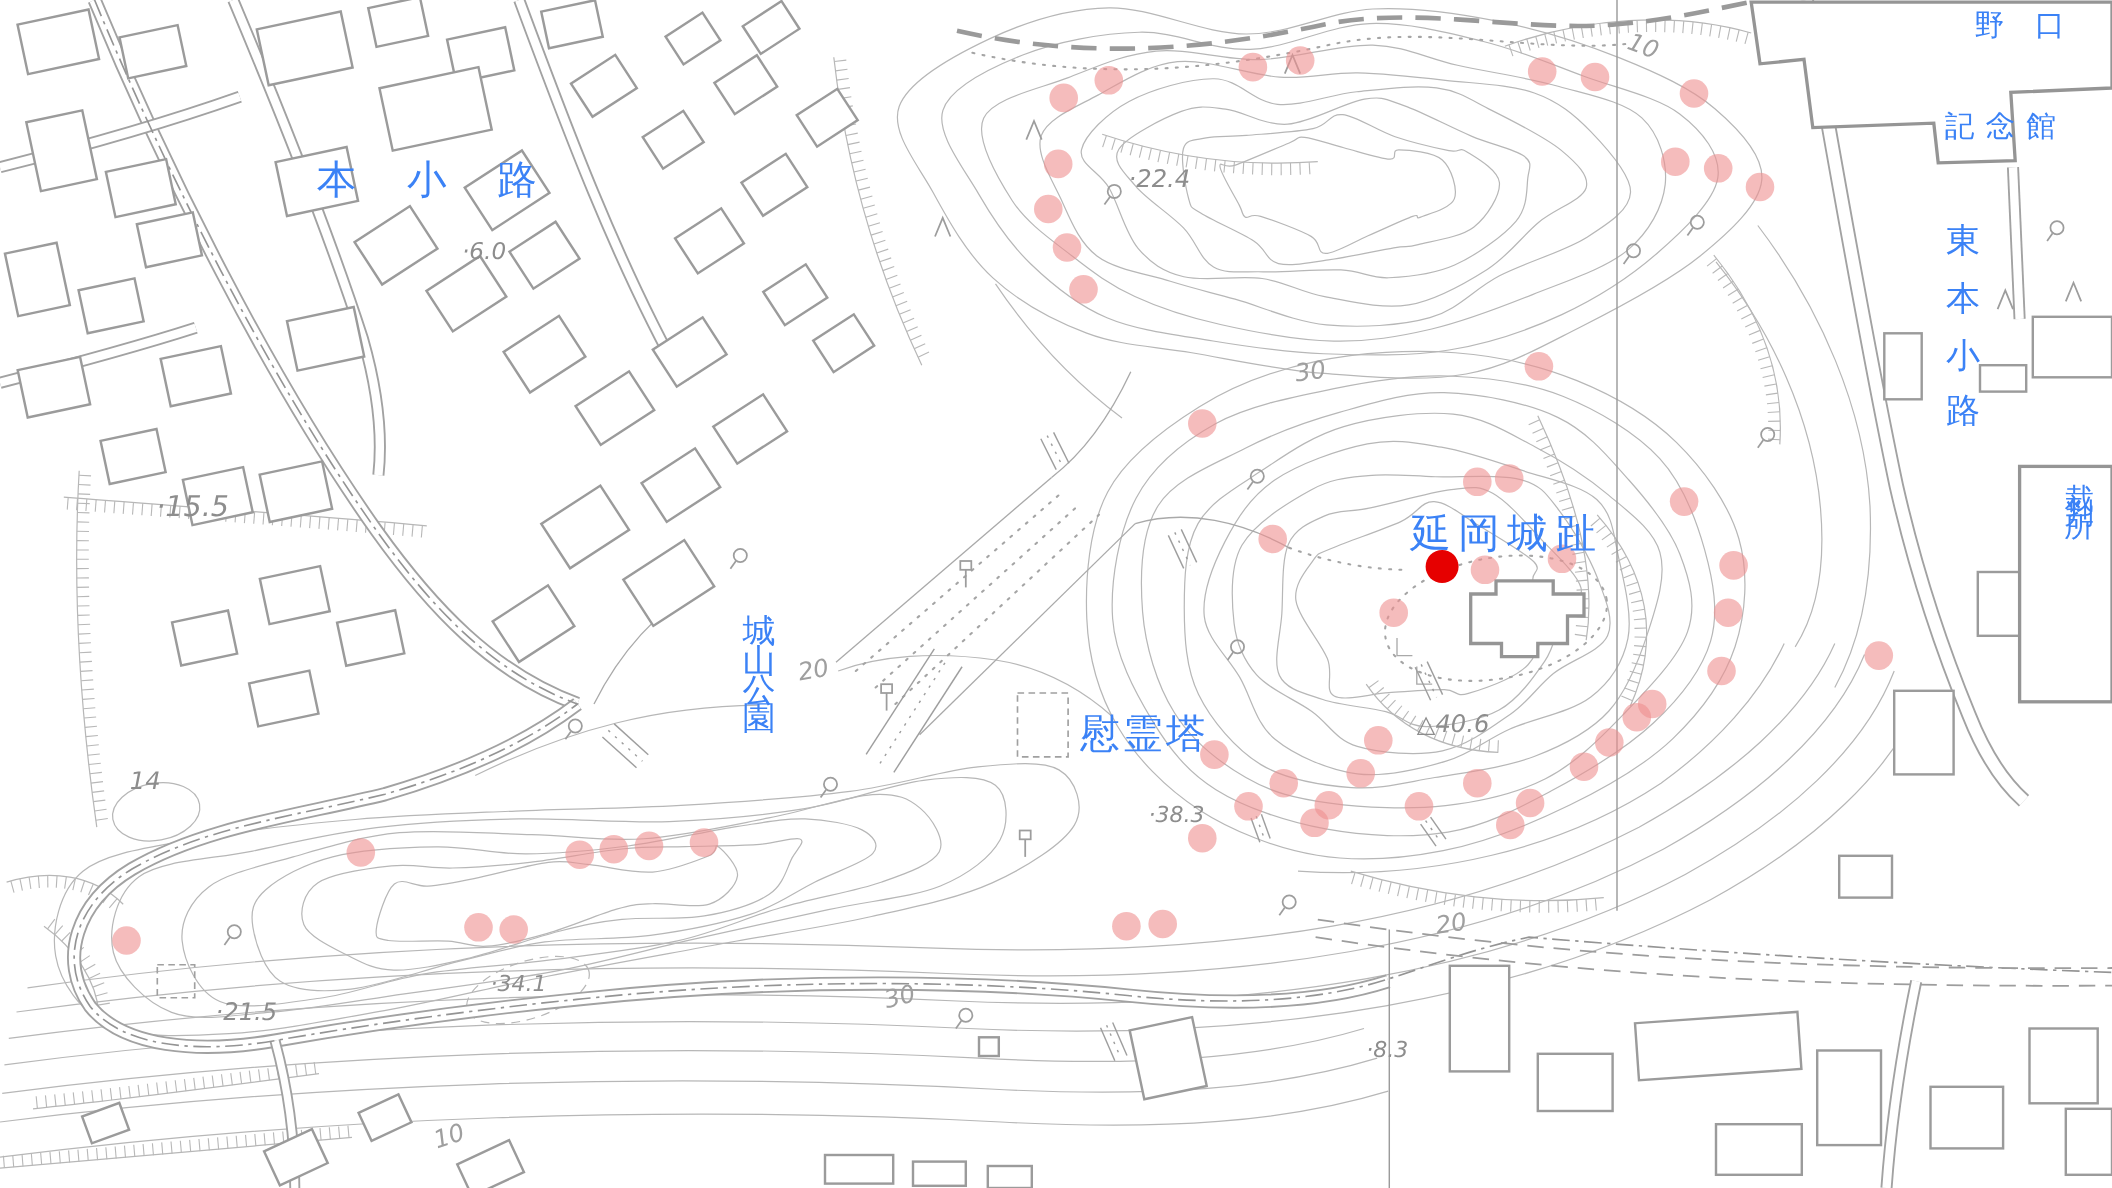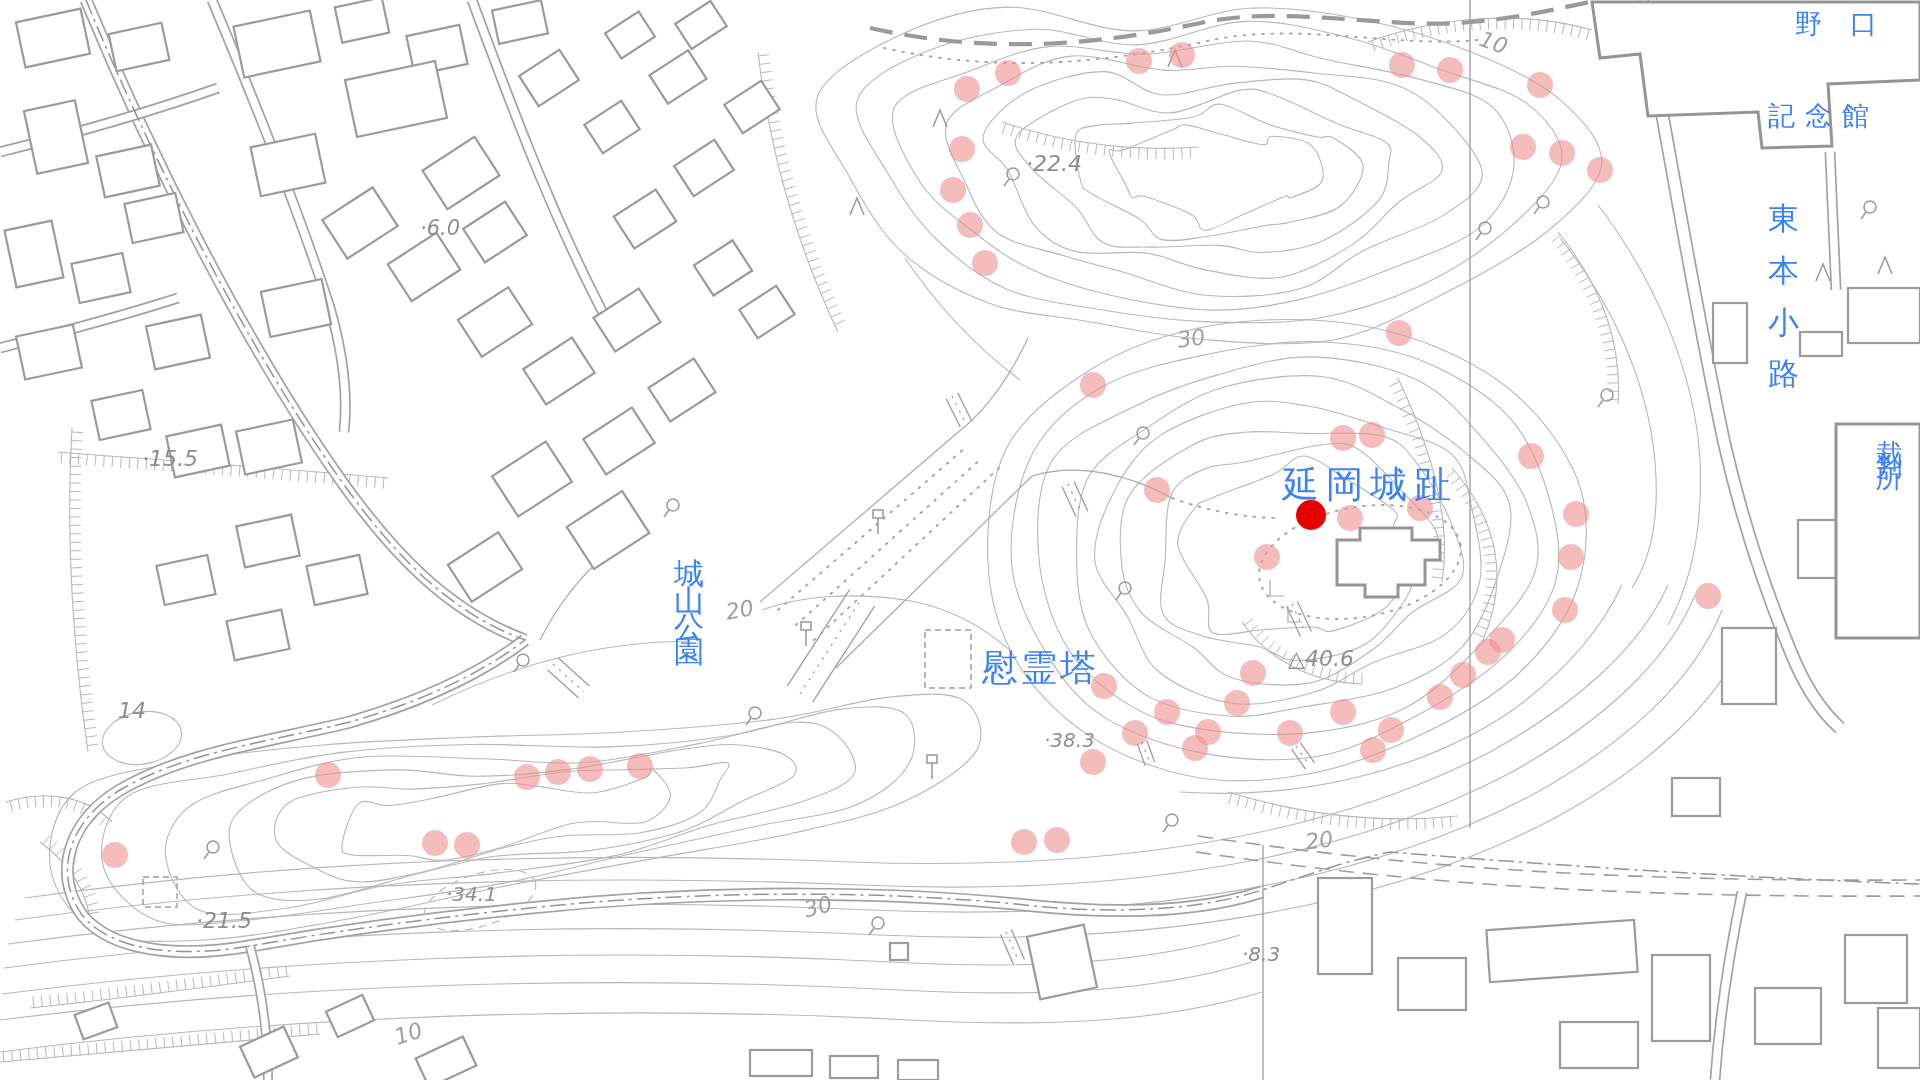--- a/index.html
+++ b/index.html
@@ -688,29 +688,30 @@
         <circle cx="435" cy="843" r="13" fill="#ef8f8f" fill-opacity="0.6"></circle>
         <circle cx="467" cy="845" r="13" fill="#ef8f8f" fill-opacity="0.6"></circle>
         <circle cx="527" cy="777" r="13" fill="#ef8f8f" fill-opacity="0.6"></circle>
         <circle cx="558" cy="772" r="13" fill="#ef8f8f" fill-opacity="0.6"></circle>
         <circle cx="590" cy="769" r="13" fill="#ef8f8f" fill-opacity="0.6"></circle>
         <circle cx="640" cy="766" r="13" fill="#ef8f8f" fill-opacity="0.6"></circle>
         <circle cx="1311" cy="515" r="15" fill="#e60000"></circle>
       </g>
   </svg>
   <div id="labels">
+      <div class="plabel" style="left: 288px; top: 146px; font-size: 36px; letter-spacing: 46px;">本小路</div>
       <div class="plabel" style="left: 1795px; top: 10px; font-size: 27px; letter-spacing: 28px;">野口</div>
       <div class="plabel" style="left: 1768px; top: 54px; font-size: 27px; letter-spacing: 10px; margin-top: 48px;">記念館</div>
       <div class="plabel vert" style="left: 1768px; top: 178px; font-size: 31px; letter-spacing: 52px;">東本小路</div>
       <div class="plabel vert" style="left: 1876px; top: 418px; font-size: 27px; letter-spacing: 12px;">裁判所</div>
       <div class="plabel vert" style="left: 674px; top: 534px; font-size: 30px; letter-spacing: 27px;">城山公園</div>
       <div class="plabel" style="left: 1282px; top: 466px; font-size: 37px; letter-spacing: 7px;">延岡城趾</div>
       <div class="plabel" style="left: 982px; top: 650px; font-size: 36px; letter-spacing: 3px;">慰霊塔</div>
       <div class="spot" style="left: 420px; top: 218px; font-size: 21px;">·6.0</div>
-      <div class="spot" style="left: 142px; top: 448px; font-size: 22px; text-align: right;">·15.5</div>
+      <div class="spot" style="left: 142px; top: 448px; font-size: 26px; text-align: right;">·15.5</div>
       <div class="spot" style="left: 118px; top: 700px; font-size: 22px;">14</div>
       <div class="spot" style="left: 178px; top: 910px; font-size: 22px; margin-left: 18px;">·21.5</div>
       <div class="spot" style="left: 446px; top: 884px; font-size: 20px;">·34.1</div>
       <div class="spot" style="left: 1026px; top: 153px; font-size: 22px;">·22.4</div>
       <div class="spot" style="left: 1044px; top: 730px; font-size: 20px;">·38.3</div>
       <div class="spot" style="left: 1242px; top: 944px; font-size: 20px;">·8.3</div>
       <div class="spot" style="left: 1288px; top: 648px; font-size: 22px;">△40.6</div>
       <div class="clabel" style="left: 1484px; top: 28px; font-size: 22px; transform: rotate(20deg);">10</div>
       <div class="clabel" style="left: 1176px; top: 330px; font-size: 22px; transform: rotate(-8deg);">30</div>
       <div class="clabel" style="left: 724px; top: 602px; font-size: 22px; transform: rotate(-10deg);">20</div>

